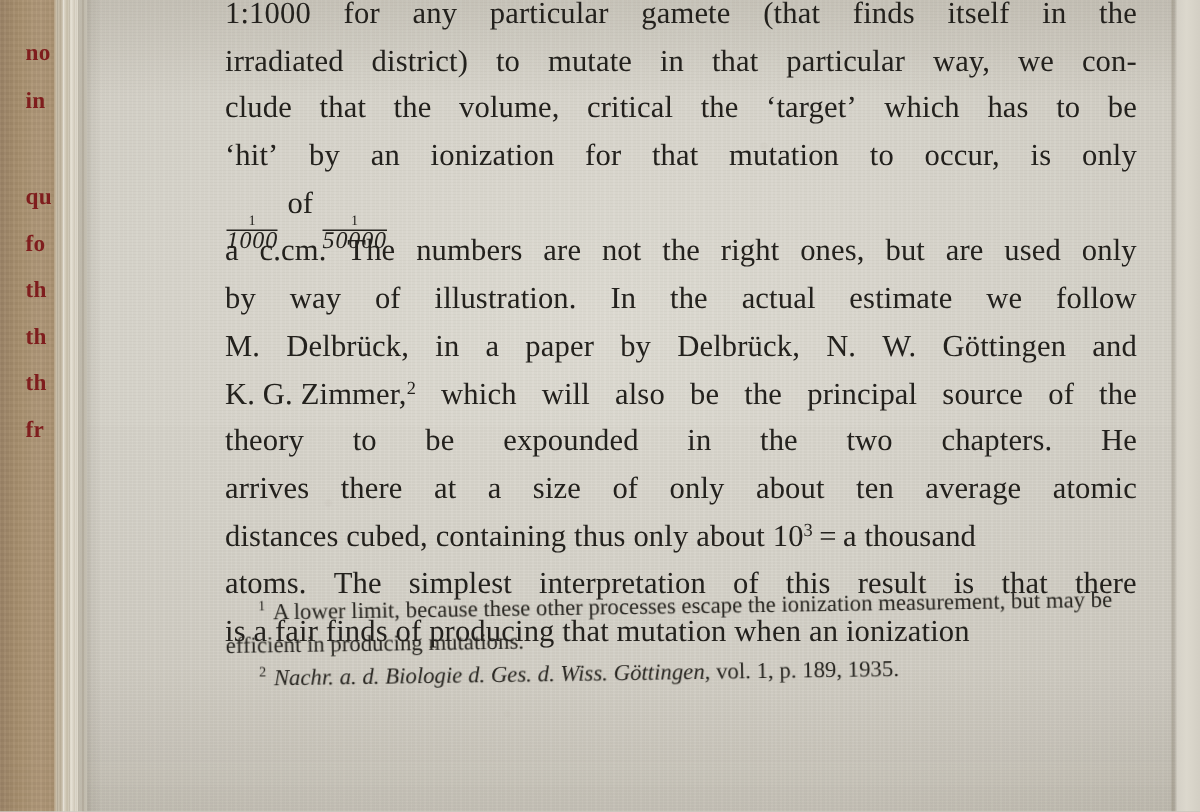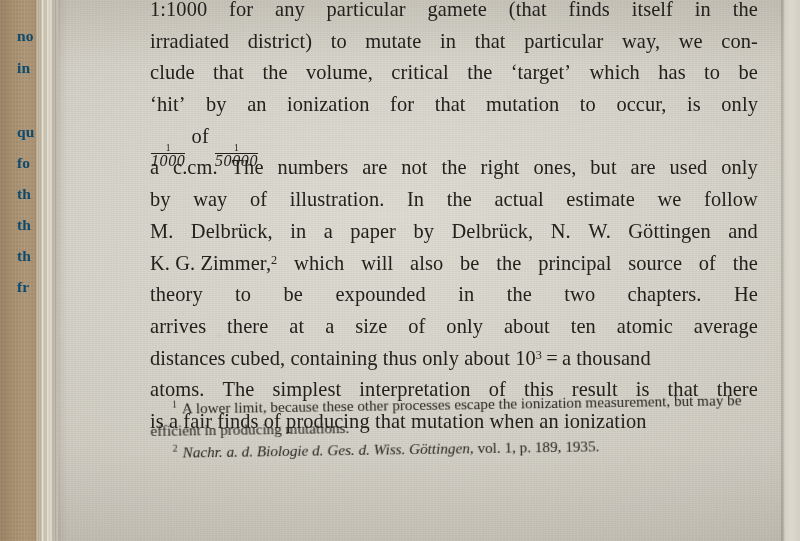--- a/index.html
+++ b/index.html
@@ -39,21 +39,21 @@
   }
   .paper-left .lgrain{
     position:absolute;inset:0;opacity:.55;
     background-image:
       repeating-linear-gradient(90deg, rgba(255,255,255,.05) 0 1px, rgba(0,0,0,.05) 1px 3px),
       repeating-linear-gradient(0deg, rgba(255,255,255,.03) 0 2px, rgba(0,0,0,.035) 2px 4px);
   }
   
   .frag-col{
     position:absolute;left:0;top:0;width:36px;height:541px;
-    font-size:15.5px;line-height:1;color:#0c4a6e;
+    font-size:15.5px;line-height:1;color:#7f1d1d;
   }
   .frag{position:absolute;left:17px;white-space:nowrap;font-weight:600;letter-spacing:.2px;}
 
   
   .gutter{
     position:absolute;left:36px;top:0;width:22px;height:541px;
     background:
       linear-gradient(90deg,
         #b5a184 0%,
         #cfc6b4 10%,
@@ -284,22 +284,22 @@
       <div class="bline just">
         <span>arrives</span>
         <span>there</span>
         <span>at</span>
         <span>a</span>
         <span>size</span>
         <span>of</span>
         <span>only</span>
         <span>about</span>
         <span>ten</span>
+        <span>average</span>
         <span>atomic</span>
-        <span>average</span>
       </div>
       <div class="bline last"><span>distances cubed, containing thus only about 10</span><sup>3</sup><span> = a thousand</span></div>
       <div class="bline just">
         <span>atoms.</span>
         <span>The</span>
         <span>simplest</span>
         <span>interpretation</span>
         <span>of</span>
         <span>this</span>
         <span>result</span>

